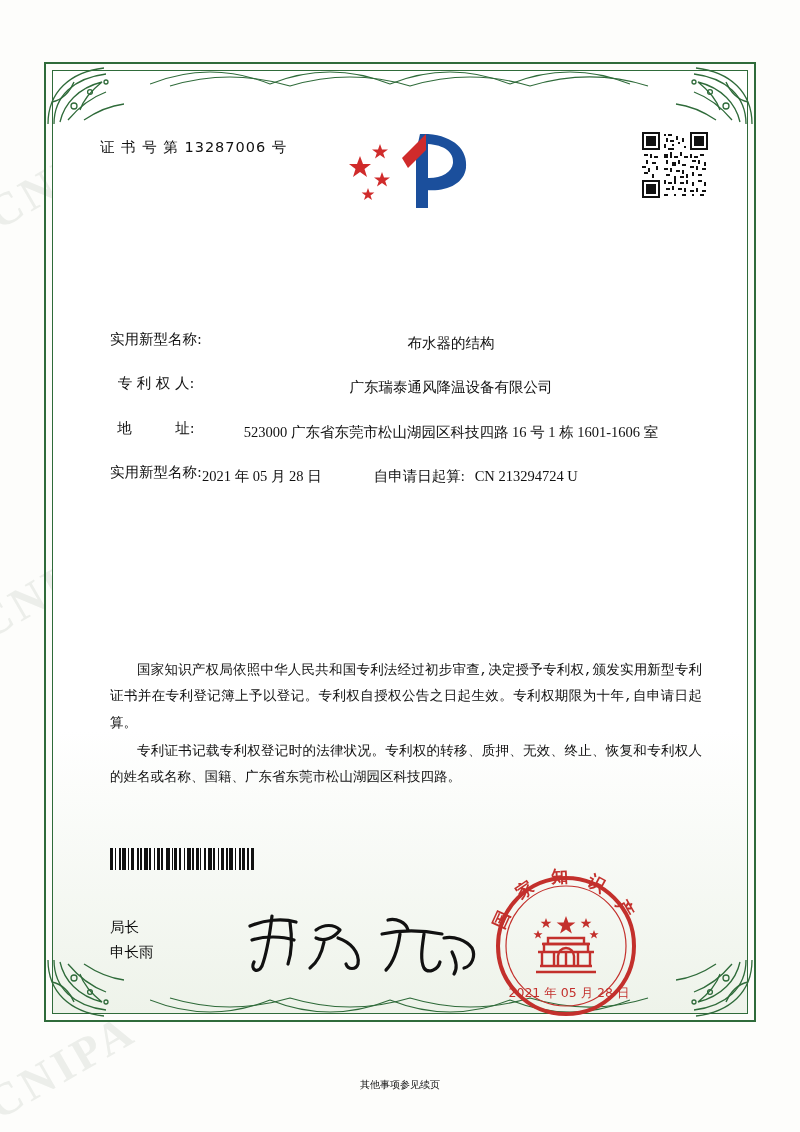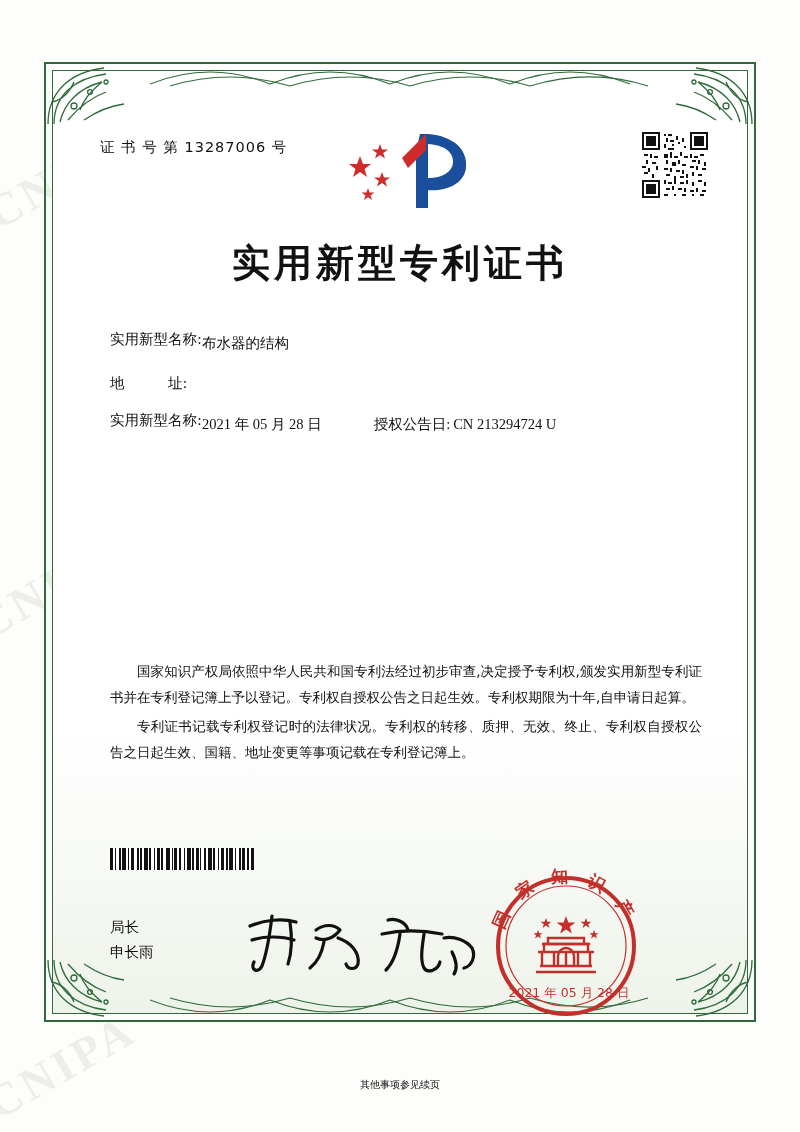--- a/index.html
+++ b/index.html
@@ -132,20 +132,21 @@
   }
 
   .fields {
     position: absolute;
     left: 58px;
     top: 262px;
     width: 590px;
     font-size: 14.5px;
     line-height: 1.0;
     color: #111;
+    text-align: center;
   }
   .field {
     display: flex;
     align-items: flex-start;
     margin-bottom: 22px;
   }
   .f-label {
     width: 92px;
     flex: 0 0 92px;
     white-space: pre;
@@ -154,35 +155,35 @@
   .f-value {
     flex: 1 1 auto;
     font-family: Liberation Serif, serif;
     line-height: 1.55;
   }
   .field.inline-pair .f-value { display: flex; }
   .f-value .second-label {
     margin-left: 52px;
   }
   .f-value .second-val {
-    margin-left: 3px;
+    margin-left: 10px;
   }
 
   .paras {
     position: absolute;
     left: 58px;
     top: 588px;
     width: 592px;
     font-size: 13.5px;
     line-height: 1.95;
     text-align: justify;
     color: #111;
     font-family: "DejaVu Sans", sans-serif;
   }
-  .paras p { margin: 0 0 2px 0; text-indent: 2em; }
+  .paras p { margin: 0 0 2px 0; text-indent: 2em; font-family: Liberation Mono, monospace; }
 
   .barcode {
     position: absolute;
     left: 58px;
     top: 778px;
     height: 22px;
     width: 218px;
     display: flex;
     align-items: stretch;
   }
@@ -438,51 +439,55 @@
           <rect x="30" y="29" width="2" height="1"></rect>
           <rect x="11" y="31" width="2" height="1"></rect>
             <rect x="16" y="31" width="1" height="1"></rect>
             <rect x="20" y="31" width="2" height="1"></rect>
           <rect x="25" y="31" width="1" height="1"></rect>
             <rect x="29" y="31" width="2" height="1"></rect>
         </g>
       </svg>
     </div>
 
-    <div class="title">实用新型专利证书</div>
 
     <div class="fields">
 
       <div class="field">
         <div class="f-label">实用新型名称:</div>
         <div class="f-value">布水器的结构</div>
       </div>
 
 
 
 
+      <div class="field">
+        <div class="f-label">专 利 权 人:</div>
+        <div class="f-value">广东瑞泰通风降温设备有限公司</div>
+      </div>
 
       <div class="field">
         <div class="f-label">地　　　址:</div>
+        <div class="f-value">523000 广东省东莞市松山湖园区科技四路 16 号 1 栋 1601-1606 室</div>
       </div>
 
       <div class="field inline-pair">
         <div class="f-label">实用新型名称:</div>
         <div class="f-value">
           <span>2021 年 05 月 28 日</span>
-          <span class="second-label">授权公告日:</span>
+          <span class="second-label">自申请日起算:</span>
           <span class="second-val">CN 213294724 U</span>
         </div>
       </div>
 
     </div>
 
     <div class="paras">
       <p>国家知识产权局依照中华人民共和国专利法经过初步审查,决定授予专利权,颁发实用新型专利证书并在专利登记簿上予以登记。专利权自授权公告之日起生效。专利权期限为十年,自申请日起算。</p>
-      <p>专利证书记载专利权登记时的法律状况。专利权的转移、质押、无效、终止、专利权自授权公告之日起生效、国籍、地址变更等事项记载在专利登记簿上。</p>
+      <p>专利证书记载专利权登记时的法律状况。专利权的转移、质押、无效、终止、恢复和专利权人的姓名或名称、国籍、广东省东莞市松山湖园区科技四路。</p>
     </div>
 
     <div class="barcode">
       <i style="width:3px"></i>
         <i style="width:2px;background:#fff"></i>
         <i style="width:1px"></i>
         <i style="width:3px;background:#fff"></i>
       <i style="width:2px"></i>
         <i style="width:1px;background:#fff"></i>
         <i style="width:4px"></i>

